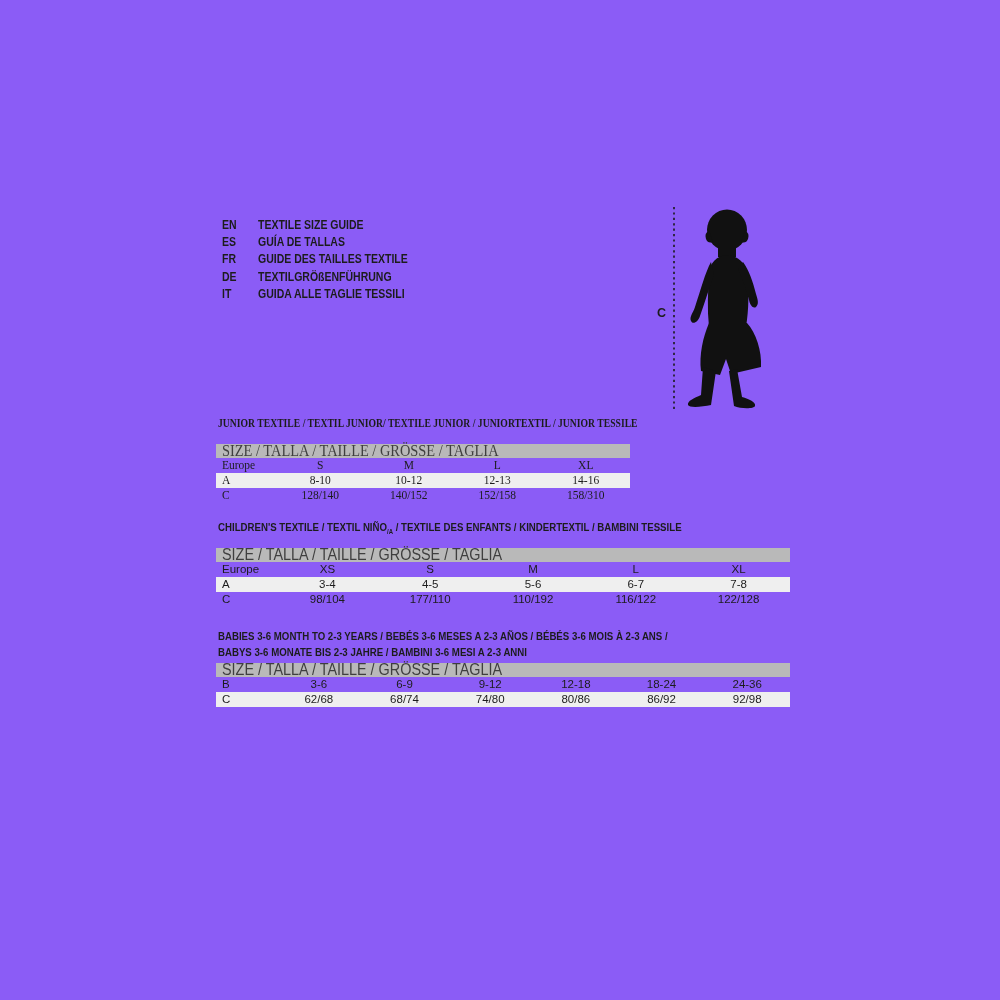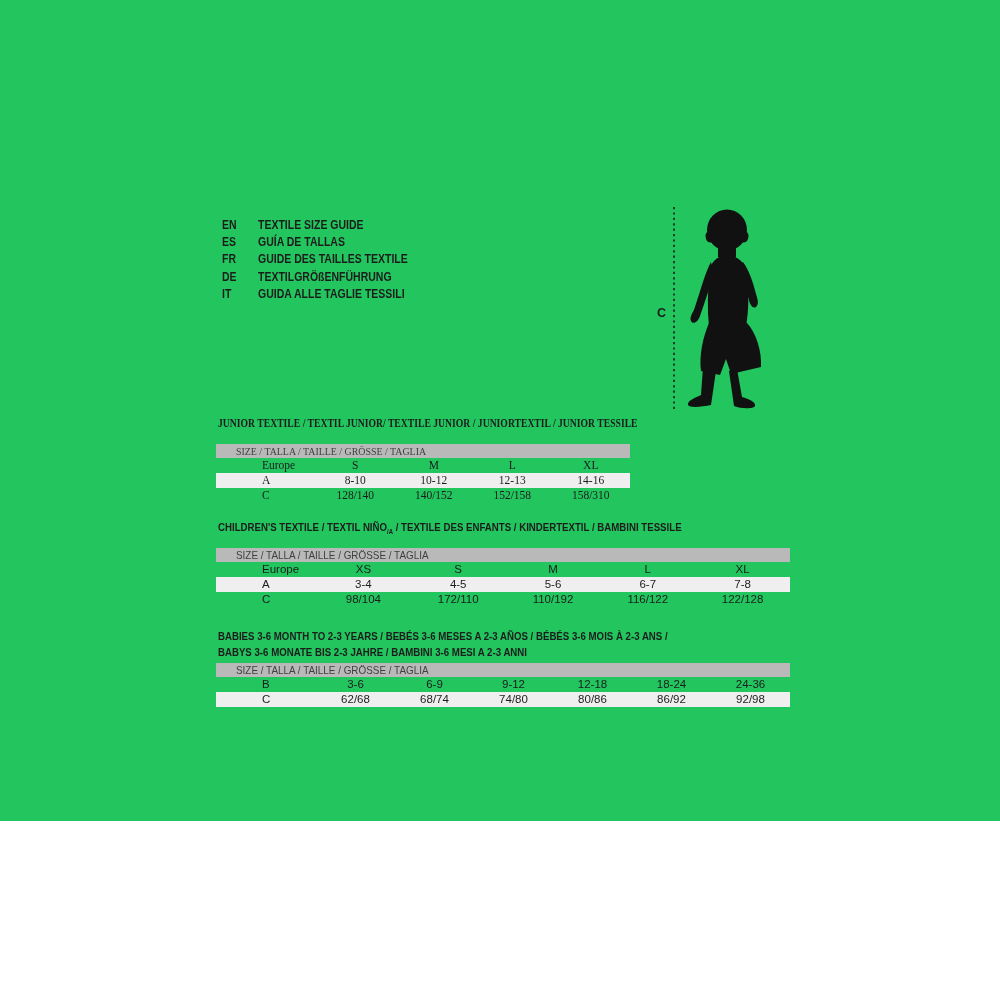--- a/index.html
+++ b/index.html
@@ -1,17 +1,17 @@
 <!DOCTYPE html>
 <html><head>
 <meta charset="utf-8">
 <style>
   html,body{margin:0;padding:0;background:#fff;}
   .canvas{
-    position:relative;width:1000px;height:821px;background:#22c55e;
+    position:relative;width:1000px;height:1000px;background:#8b5cf6;
     font-family:"Liberation Sans","DejaVu Sans",sans-serif;color:#1c1c1c;
     overflow:hidden;
   }
   .cond{display:inline-block;transform:scaleX(0.84);transform-origin:0 50%;white-space:nowrap;}
 
   
   .lang{position:absolute;left:222px;top:217px;}
   .lang-row{display:flex;line-height:17.2px;font-size:12.5px;font-weight:bold;}
   .lang-code{width:36px;flex:0 0 36px;}
   
@@ -21,29 +21,29 @@
   .baby{position:absolute;left:44px;top:9px;}
 
   
   .tbl{position:absolute;left:216px;}
   .t1{top:417px;width:414px;font-family:Liberation Serif, serif;}
   .t2{top:521px;width:574px;}
   .t3{top:628px;width:574px;}
   .t-title{font-size:11.5px;font-weight:bold;line-height:13px;margin-left:2px;
            transform:scaleX(0.84);transform-origin:0 50%;white-space:nowrap;width:max-content;}
   .t3 .t-title{line-height:16px;}
-  .sizebar{background:#b9b9b9;height:14px;line-height:14px;padding-left:20px;
-           font-size:11px;color:#3f3f3f;}
+  .sizebar{background:#b9b9b9;height:14px;line-height:14px;padding-left:6px;
+           font-size:16px;color:#3f3f3f;}
   .t1 .sizebar{margin-top:14px;}
   .t2 .sizebar{margin-top:9px;}
   .t3 .sizebar{margin-top:3px;}
   .sizebar .cond{transform:scaleX(0.9);}
   .trow{display:flex;height:15px;line-height:15px;font-size:11.5px;}
   .trow.stripe{background:#efefef;}
-  .rlabel{flex:0 0 60px;width:60px;padding-left:6px;box-sizing:border-box;margin-left:40px;}
+  .rlabel{flex:0 0 60px;width:60px;padding-left:6px;box-sizing:border-box;}
   .cell{flex:1;text-align:center;}
   sub{font-size:0.62em;}
 
   
   .legend{position:absolute;left:216px;top:736px;}
   .legend-line{font-size:11.5px;font-weight:bold;line-height:17.6px;margin-left:2px;
                transform:scaleX(0.84);transform-origin:0 50%;white-space:nowrap;width:max-content;}
 </style>
 </head>
 <body>
@@ -142,21 +142,21 @@
           <span class="rlabel">A</span>
           <span class="cell">3-4</span>
           <span class="cell">4-5</span>
           <span class="cell">5-6</span>
           <span class="cell">6-7</span>
           <span class="cell">7-8</span>
         </div>
         <div class="trow">
           <span class="rlabel">C</span>
           <span class="cell">98/104</span>
-          <span class="cell">172/110</span>
+          <span class="cell">177/110</span>
           <span class="cell">110/192</span>
           <span class="cell">116/122</span>
           <span class="cell">122/128</span>
         </div>
       </div>
   </section>
 
   <section class="tbl t3">
     <div class="t-title">BABIES 3-6 MONTH TO 2-3 YEARS / BEBÉS 3-6 MESES A 2-3 AÑOS / BÉBÉS 3-6 MOIS À 2-3 ANS /</div>
     <div class="t-title">BABYS 3-6 MONATE BIS 2-3 JAHRE / BAMBINI 3-6 MESI A 2-3 ANNI</div>

